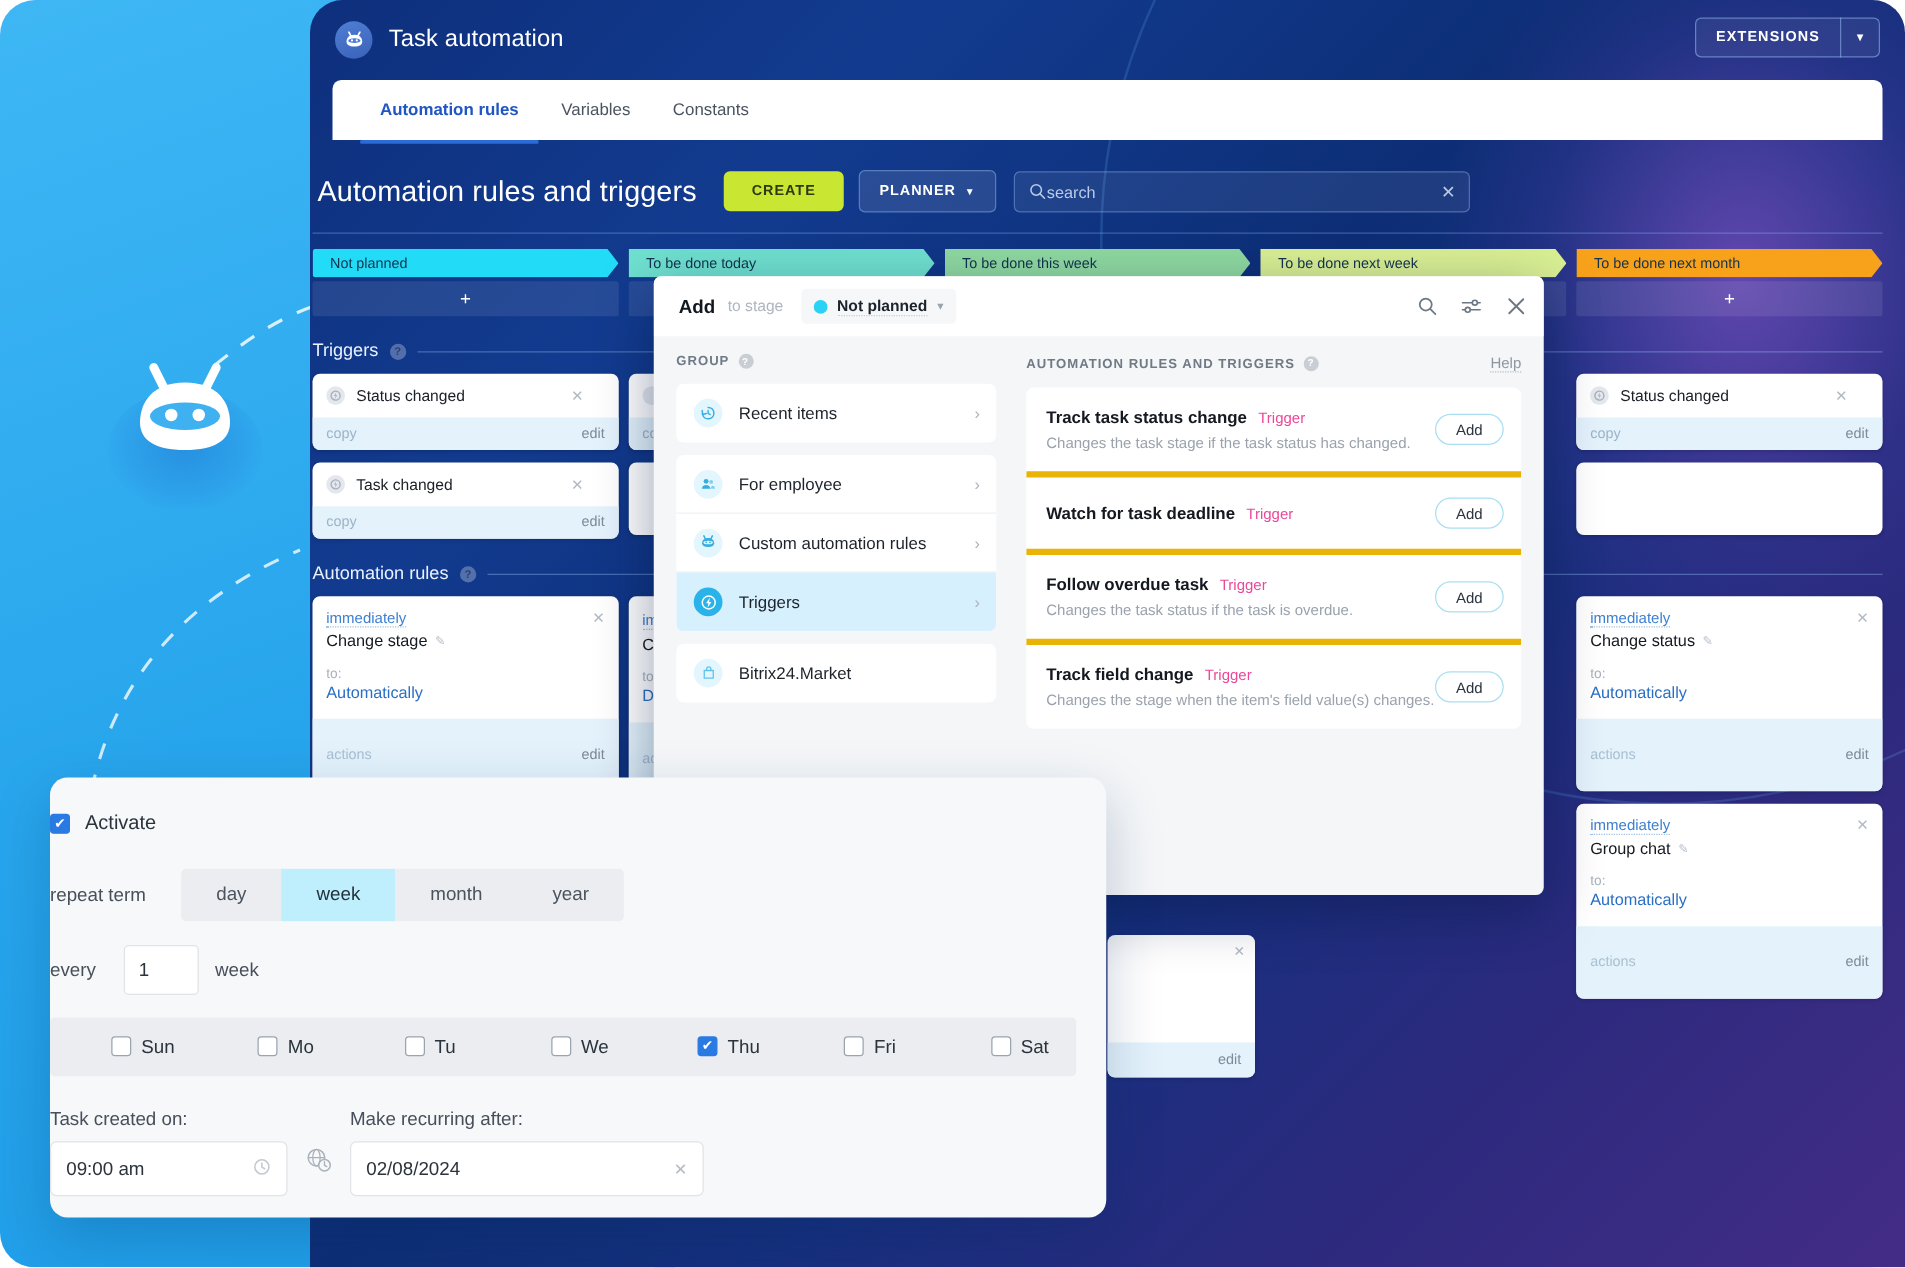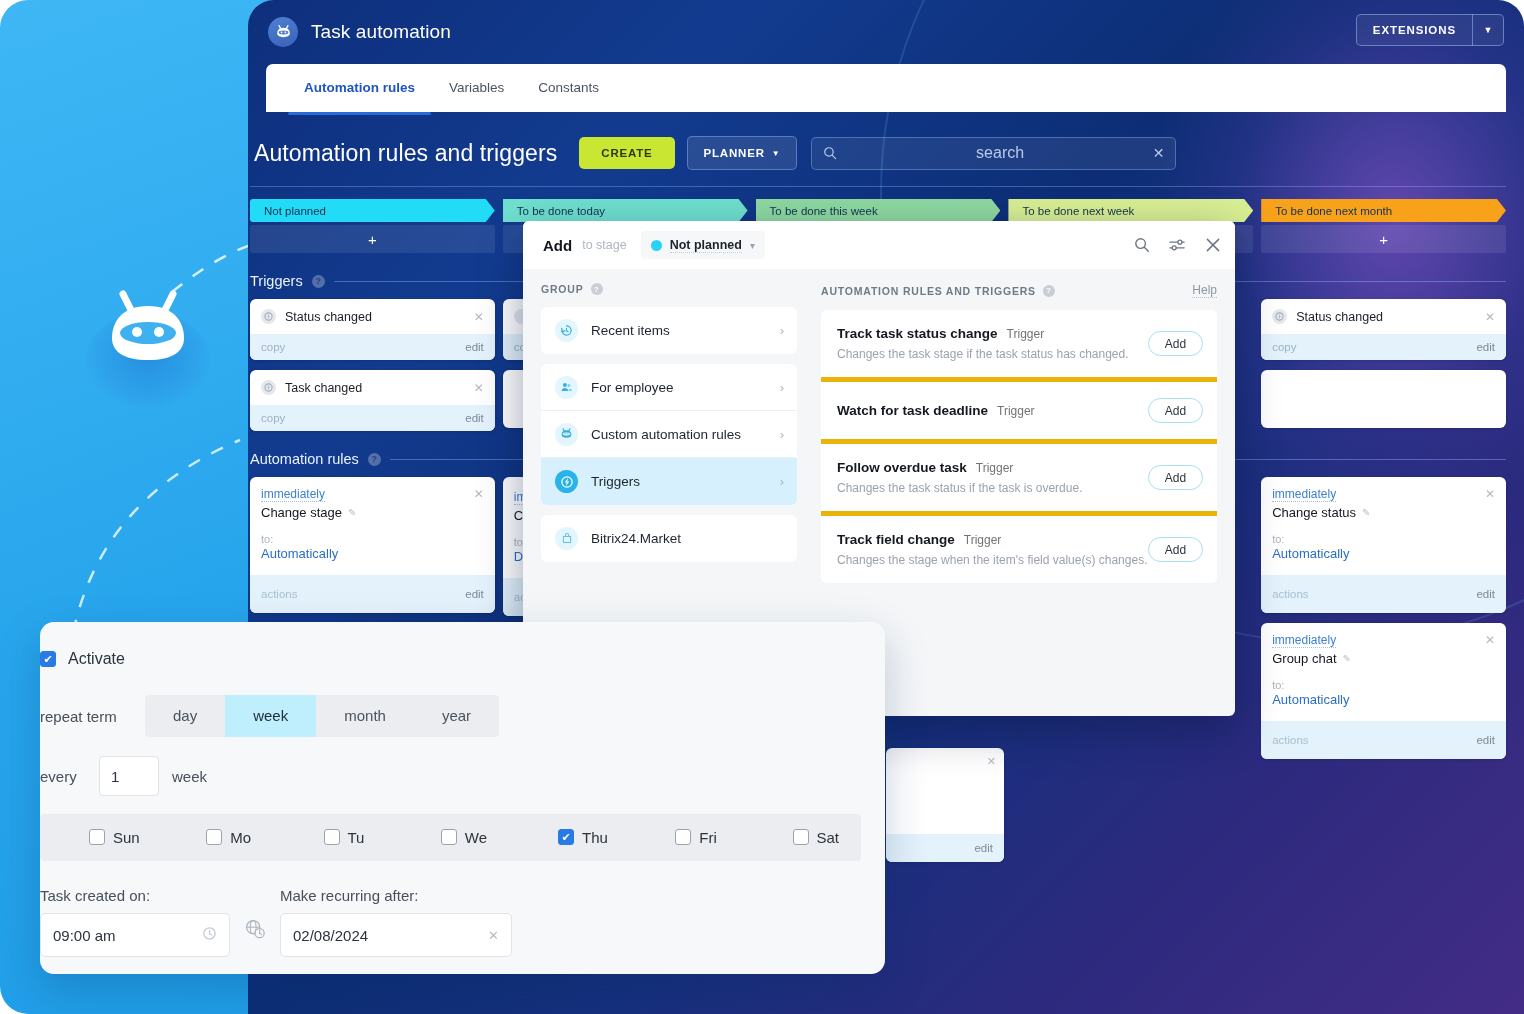--- a/index.html
+++ b/index.html
@@ -93,21 +93,21 @@
     margin-left: 12px; background: rgba(255,255,255,.10);
     border:1px solid rgba(150,185,240,.45); border-radius:5px;
     color:#fff; font-size:11.5px; font-weight:bold; letter-spacing:.8px;
     padding: 10px 16px; display:flex; align-items:center; gap:7px;
   }
   .searchbox {
     margin-left: 14px; width: 365px; height:33px;
     background: rgba(255,255,255,.07); border:1px solid rgba(150,185,240,.40);
     border-radius: 5px; display:flex; align-items:center; padding: 0 11px;
   }
-  .searchbox .ph { color:#b9cbe8; font-size:16px; margin-left:10px; flex:1;text-align:center; }
+  .searchbox .ph { color:#b9cbe8; font-size:13px; flex:1; }
   .searchbox .clr { color:#b9cbe8; font-size:14px; }
 
   .divider-line { position:relative; z-index:3; height:1px; background: rgba(150,190,245,.35); margin: 16px 18px 0 2px; }
 
   
   .stages { position:relative; z-index:3; display:flex; gap:8px; margin: 12px 18px 0 2px; }
   .stage {
     flex:1; height: 23px; position:relative;
     display:flex; align-items:center; padding-left: 14px;
     font-size:11.5px; color:#12324e;
@@ -128,41 +128,41 @@
   .qmark {
     width:13px; height:13px; border-radius:50%;
     background: rgba(255,255,255,.28); color:#2a3f77;
     font-size:9px; display:flex; align-items:center; justify-content:center; font-weight:bold;
   }
 
   .cardrow { position:relative; z-index:3; display:flex; gap:8px; margin: 10px 18px 0 2px; }
   .cardcol { flex:1; display:flex; flex-direction:column; gap:10px; }
 
   .trig-card { background:#fff; border-radius:6px; overflow:hidden; box-shadow:0 1px 3px rgba(0,0,0,.16); }
-  .trig-head { display:flex; align-items:center; padding: 10px 11px 10px 11px; gap:9px; }
+  .trig-head { display:flex; align-items:center; padding: 10px 28px 10px 11px; gap:9px; }
   .trig-dot {
     width:15px; height:15px; border-radius:50%;
     background:#e4e8ee; display:flex; align-items:center; justify-content:center; flex:0 0 auto;
   }
   .trig-name { font-size:12.5px; color:#1b1f26; flex:1; }
   .x-mini { color:#b2b9c4; font-size:12px; }
   .trig-foot {
     background:#e3f2fb; padding: 7px 11px; display:flex; align-items:center;
     font-size:11.5px; color:#9db3c6;
   }
   .trig-foot .edit { margin-left:auto; color:#7d8b99; }
 
   .rule-card { background:#fff; border-radius:6px; overflow:hidden; box-shadow:0 1px 3px rgba(0,0,0,.16); }
   .rule-body { padding: 10px 11px 14px 11px; min-height: 96px; }
   .rule-when { color:#3d7fd0; font-size:12px; border-bottom:1px dotted #9dc3e8; display:inline-block; }
   .rule-title { font-size:13px; color:#14181f; margin-top:3px; display:flex; align-items:center; gap:6px; }
   .rule-tolabel { color:#aab3bd; font-size:11px; margin-top:13px; }
   .rule-tovalue { color:#2a6fc4; font-size:13px; margin-top:1px; }
   .rule-foot {
-    background:#e3f2fb; padding: 13px 11px; display:flex; align-items:center;
+    background:#e3f2fb; padding: 23px 11px; display:flex; align-items:center;
     font-size:11.5px; color:#a9c0d2;
   }
   .rule-foot .edit { margin-left:auto; color:#7d8b99; }
   .pencil { color:#b9c2cc; font-size:10px; }
 
   .group-actions { position:absolute; color:#cfe4ff; font-size:10px; }
 
   
   .dialog {
     position:absolute; left: 523px; top: 221px; width: 712px; height: 495px;
@@ -206,21 +206,21 @@
   .grp-ico.active { background:#29b3e8; }
   .grp-label { font-size:13.5px; color:#1d242c; flex:1; }
   .chev { color:#aab3bd; font-size:13px; }
 
   .rules-block { background:#fff; border-radius:6px; overflow:hidden; }
   .rule-item { display:flex; align-items:center; padding: 16px 14px 16px 16px; border-bottom:5px solid #eab308; }
   .rule-item:last-child { border-bottom:none; }
   .rule-info { flex:1; }
   .rule-hd { display:flex; align-items:baseline; gap:9px; }
   .rule-nm { font-size:13.5px; font-weight:bold; color:#14181f; }
-  .rule-kind { font-size:12px; color:#737373; }
+  .rule-kind { font-size:12px; color:#ec4899; }
   .rule-desc { font-size:12px; color:#9aa3ad; margin-top:6px; }
   .add-btn {
     width:55px; height:25px; border:1px solid #a9dff2; border-radius:13px;
     display:flex; align-items:center; justify-content:center;
     font-size:12px; color:#2c3440; flex:0 0 auto;
   }
 
   
   .repeat-panel {
     position:absolute; left: 40px; top: 622px; width: 845px; height: 352px;
@@ -794,21 +794,21 @@
             <circle cx="10" cy="10" r="7.2" stroke="#a9b1ba" stroke-width="1.3" fill="none"></circle>
             <ellipse cx="10" cy="10" rx="3.2" ry="7.2" stroke="#a9b1ba" stroke-width="1.1" fill="none"></ellipse>
             <path d="M3 10 H17" stroke="#a9b1ba" stroke-width="1.1"></path>
             <circle cx="17" cy="16.5" r="5" fill="#f7f8fa" stroke="#a9b1ba" stroke-width="1.3"></circle>
             <path d="M17 13.5 V16.7 L19 17.8" stroke="#a9b1ba" stroke-width="1.2" fill="none" stroke-linecap="round"></path>
           </svg>
         </div>
 
         <div>
           <div class="fld-label">Make recurring after:</div>
-          <div class="fld-input" style="width:232px">
+          <div class="fld-input" style="width:283px">
             <span>02/08/2024</span>
             <span class="ic">✕</span>
           </div>
         </div>
       </div>
 
     </div>
   </div>
 
 </div>

